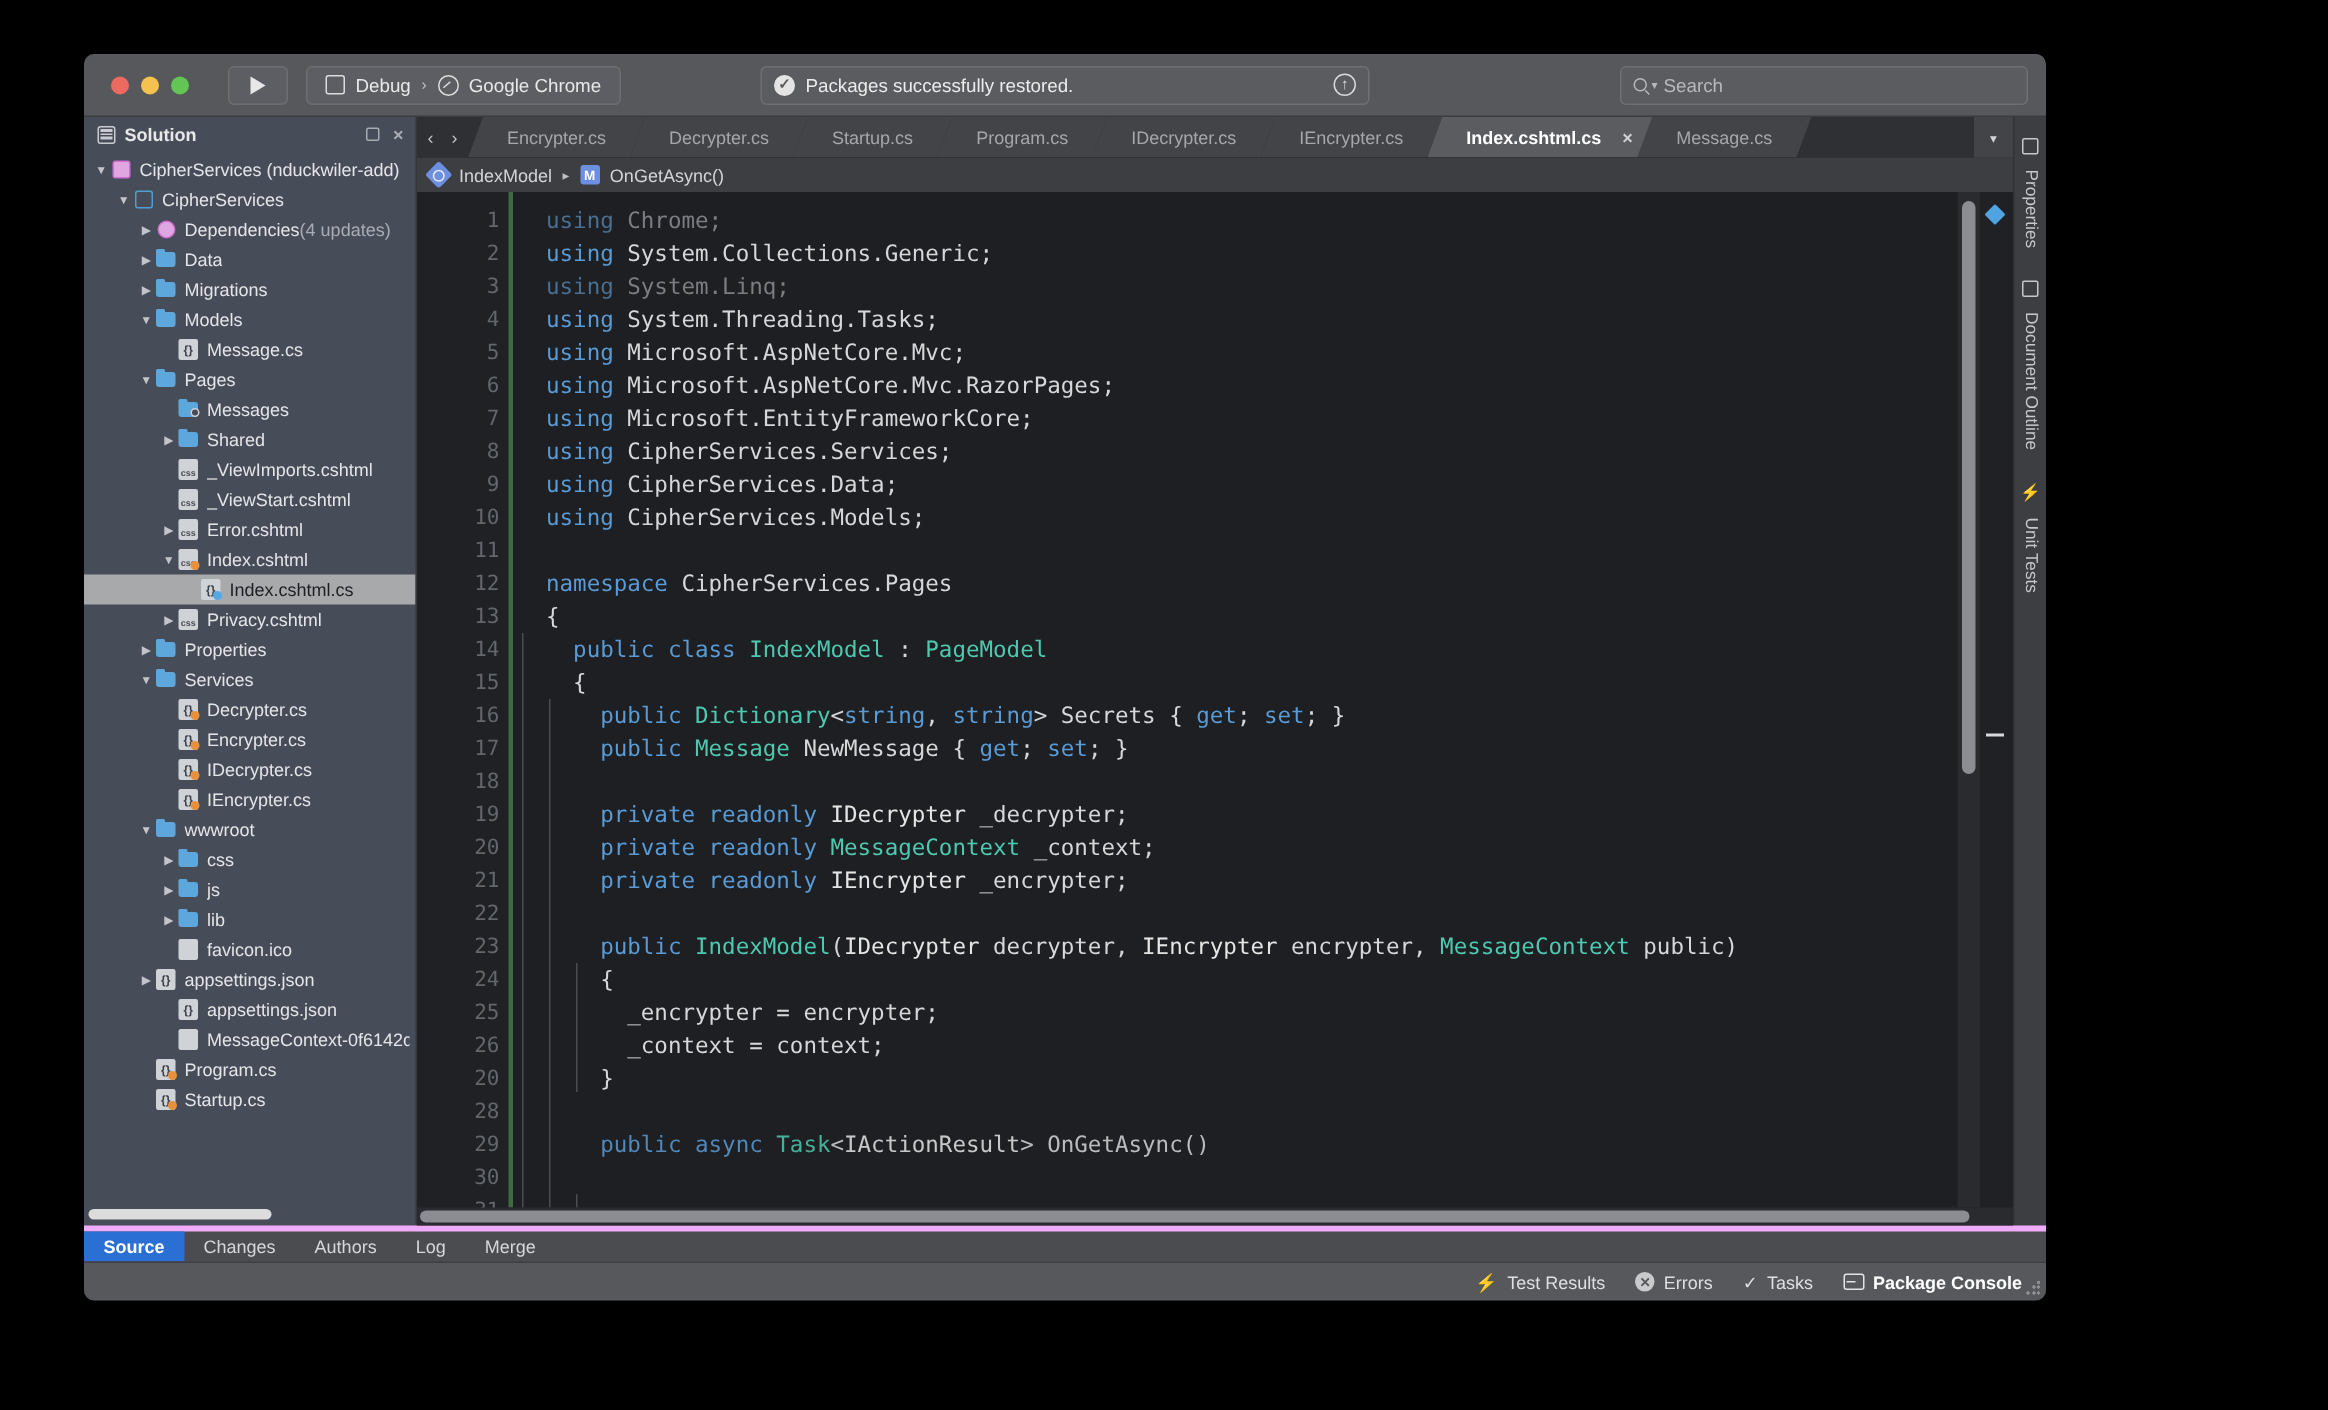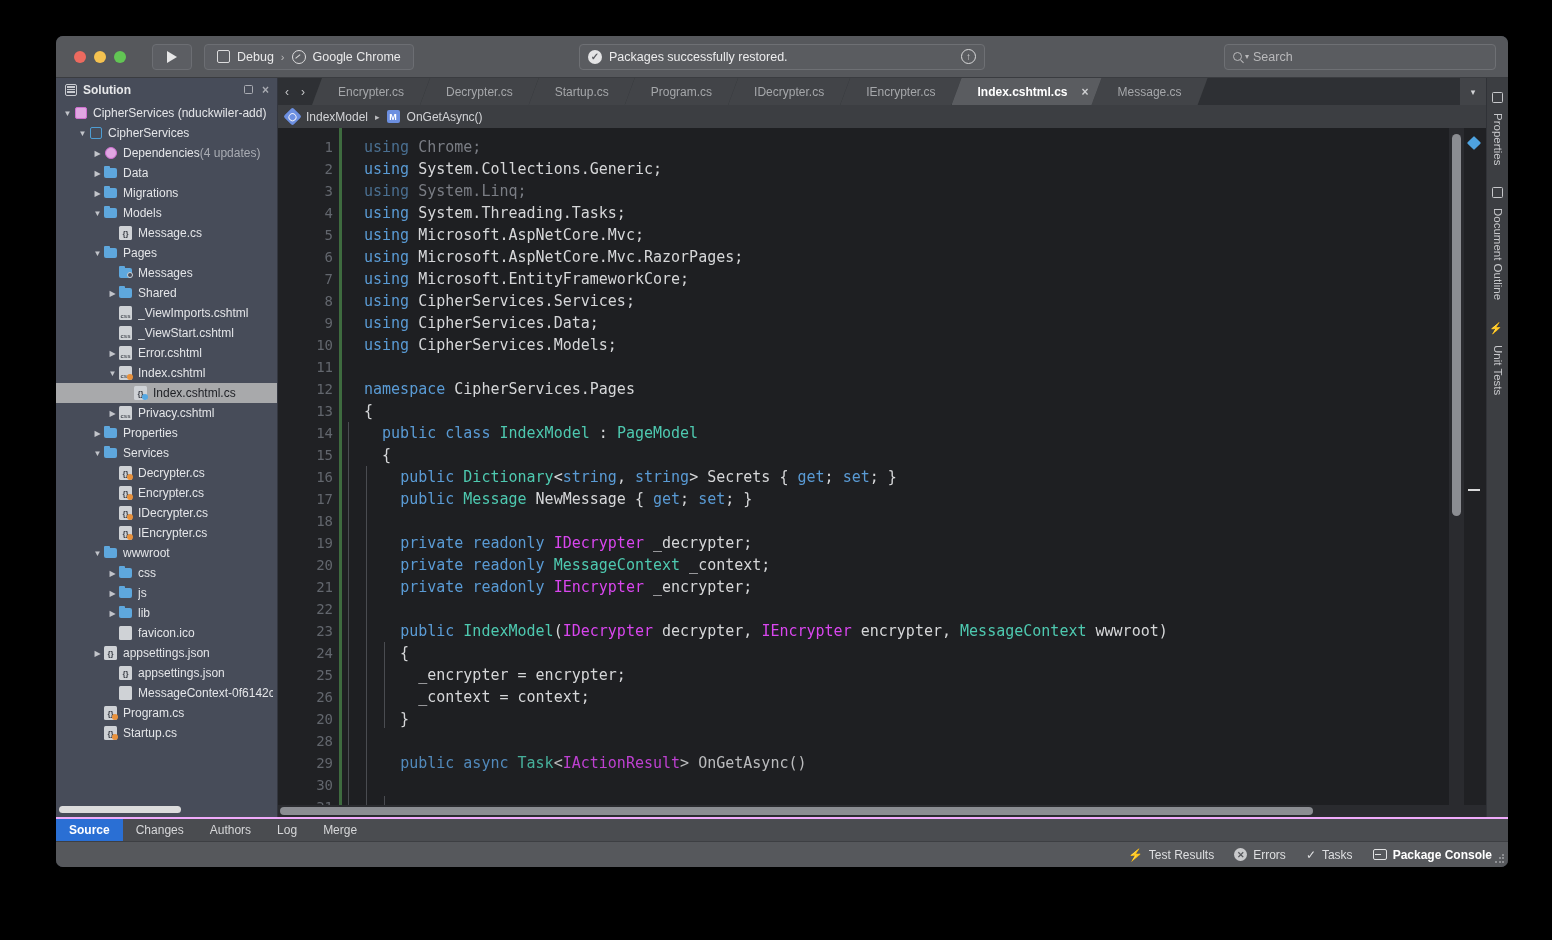--- a/index.html
+++ b/index.html
@@ -5,21 +5,21 @@
   * { box-sizing: border-box; margin: 0; padding: 0; }
   html, body {
     width: 1552px; height: 940px;
     background: #000;
     font-family: "Liberation Sans", sans-serif;
     overflow: hidden;
   }
   .window {
     position: absolute;
     left: 56px; top: 36px;
-    width: 1452px; height: 831px;
+    width: 1308px; height: 831px;
     background: #3f4450;
     border-radius: 7px;
     overflow: hidden;
     box-shadow: 0 10px 45px rgba(0,0,0,.7);
     display: flex; flex-direction: column;
   }
 
   
   .titlebar {
     height: 42px; flex: 0 0 42px;
@@ -211,21 +211,21 @@
   }
   .codescroll {
     flex: 1; position: relative; overflow: hidden;
     padding-top: 8px; padding-left: 22px;
     font-family: "DejaVu Sans Mono", monospace; font-size: 15px;
     background: #1e1f22;
   }
   .cl { height: 22px; line-height: 22px; white-space: pre; color: #d6d7d9; }
   .kw { color: #5a9bd5; }
   .typ { color: #4ec9b0; }
-  .iface { color: #d946ef; }
+  .iface { color: #e5e5e5; }
   .attr { color: #4ec9b0; }
   .dim { color: #7a7d84; }
   .dimkw { color: #4a6f91; }
   .pl { color: #d6d7d9; }
   .last-line { opacity: .85; }
 
   .indent-guides { position: absolute; left: 0; top: 0; right: 0; bottom: 0; pointer-events: none; }
   .ig { position: absolute; width: 1px; background: #4a4c51; }
 
   .vscroll {
@@ -263,21 +263,21 @@
   }
   .rtab-ic {
     width: 11px; height: 11px; border: 1.3px solid #c7c8cb; border-radius: 1.5px;
     display: block; margin-bottom: 4px;
   }
   .bolt { color: #c7c8cb; font-size: 11px; margin-bottom: 3px; }
 
   
   .scstrip {
     height: 24px; flex: 0 0 24px; background: #4a4c50;
-    display: flex; align-items: stretch; border-top: 2px solid #f0abfc;
+    display: flex; align-items: stretch; border-top: 4px solid #f0abfc;
   }
   .sc-item {
     padding: 0 13px; display: flex; align-items: center;
     font-size: 12px; color: #d6d7d9;
   }
   .sc-item.active { background: #2a6fd4; color: #fff; font-weight: bold; }
 
   
   .statusbar {
     height: 26px; flex: 0 0 26px; background: #56585c;
@@ -733,21 +733,21 @@
               <div class="cl"><span class="pl">{</span></div>
               <div class="cl"><span class="pl">  </span><span class="kw">public</span><span class="pl"> </span><span class="kw">class</span><span class="pl"> </span><span class="typ">IndexModel</span><span class="pl"> : </span><span class="typ">PageModel</span></div>
               <div class="cl"><span class="pl">  {</span></div>
               <div class="cl"><span class="pl">    </span><span class="kw">public</span><span class="pl"> </span><span class="typ">Dictionary</span><span class="pl">&lt;</span><span class="kw">string</span><span class="pl">, </span><span class="kw">string</span><span class="pl">&gt; Secrets { </span><span class="kw">get</span><span class="pl">; </span><span class="kw">set</span><span class="pl">; }</span></div>
               <div class="cl"><span class="pl">    </span><span class="kw">public</span><span class="pl"> </span><span class="typ">Message</span><span class="pl"> NewMessage { </span><span class="kw">get</span><span class="pl">; </span><span class="kw">set</span><span class="pl">; }</span></div>
               <div class="cl">&nbsp;</div>
               <div class="cl"><span class="pl">    </span><span class="kw">private</span><span class="pl"> </span><span class="kw">readonly</span><span class="pl"> </span><span class="iface">IDecrypter</span><span class="pl"> _decrypter;</span></div>
               <div class="cl"><span class="pl">    </span><span class="kw">private</span><span class="pl"> </span><span class="kw">readonly</span><span class="pl"> </span><span class="typ">MessageContext</span><span class="pl"> _context;</span></div>
               <div class="cl"><span class="pl">    </span><span class="kw">private</span><span class="pl"> </span><span class="kw">readonly</span><span class="pl"> </span><span class="iface">IEncrypter</span><span class="pl"> _encrypter;</span></div>
               <div class="cl">&nbsp;</div>
-              <div class="cl"><span class="pl">    </span><span class="kw">public</span><span class="pl"> </span><span class="typ">IndexModel</span><span class="pl">(</span><span class="iface">IDecrypter</span><span class="pl"> decrypter, </span><span class="iface">IEncrypter</span><span class="pl"> encrypter, </span><span class="typ">MessageContext</span><span class="pl"> wwwroot)</span></div>
+              <div class="cl"><span class="pl">    </span><span class="kw">public</span><span class="pl"> </span><span class="typ">IndexModel</span><span class="pl">(</span><span class="iface">IDecrypter</span><span class="pl"> decrypter, </span><span class="iface">IEncrypter</span><span class="pl"> encrypter, </span><span class="typ">MessageContext</span><span class="pl"> public)</span></div>
               <div class="cl"><span class="pl">    {</span></div>
               <div class="cl"><span class="pl">      _encrypter = encrypter;</span></div>
               <div class="cl"><span class="pl">      _context = context;</span></div>
               <div class="cl"><span class="pl">    }</span></div>
               <div class="cl">&nbsp;</div>
               <div class="cl last-line"><span class="pl">    </span><span class="kw">public</span><span class="pl"> </span><span class="kw">async</span><span class="pl"> </span><span class="typ">Task</span><span class="pl">&lt;</span><span class="iface">IActionResult</span><span class="pl">&gt; OnGetAsync()</span></div>
             </div>
         </div>
         <div class="vscroll">
           <div class="vthumb"></div>

